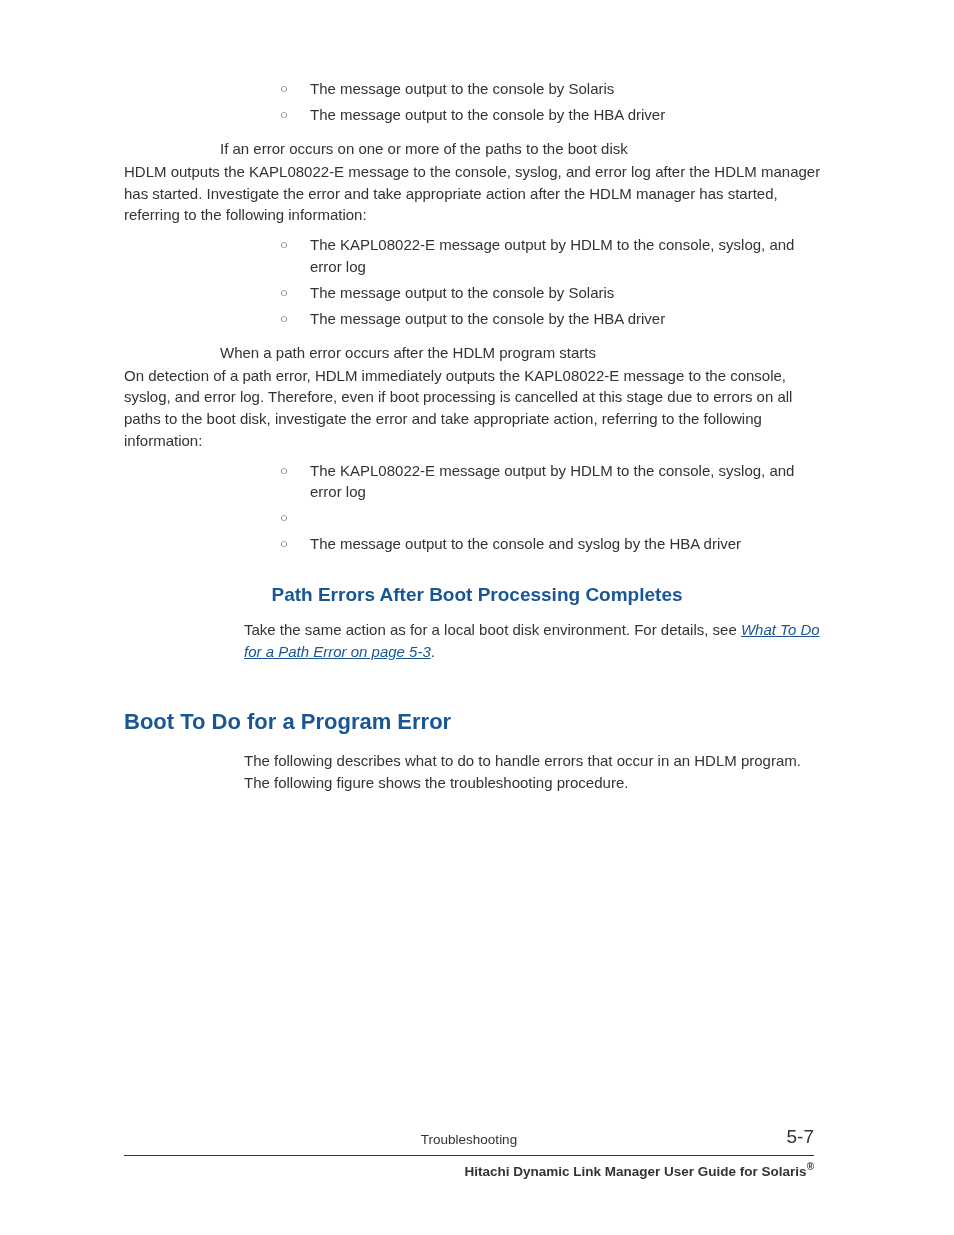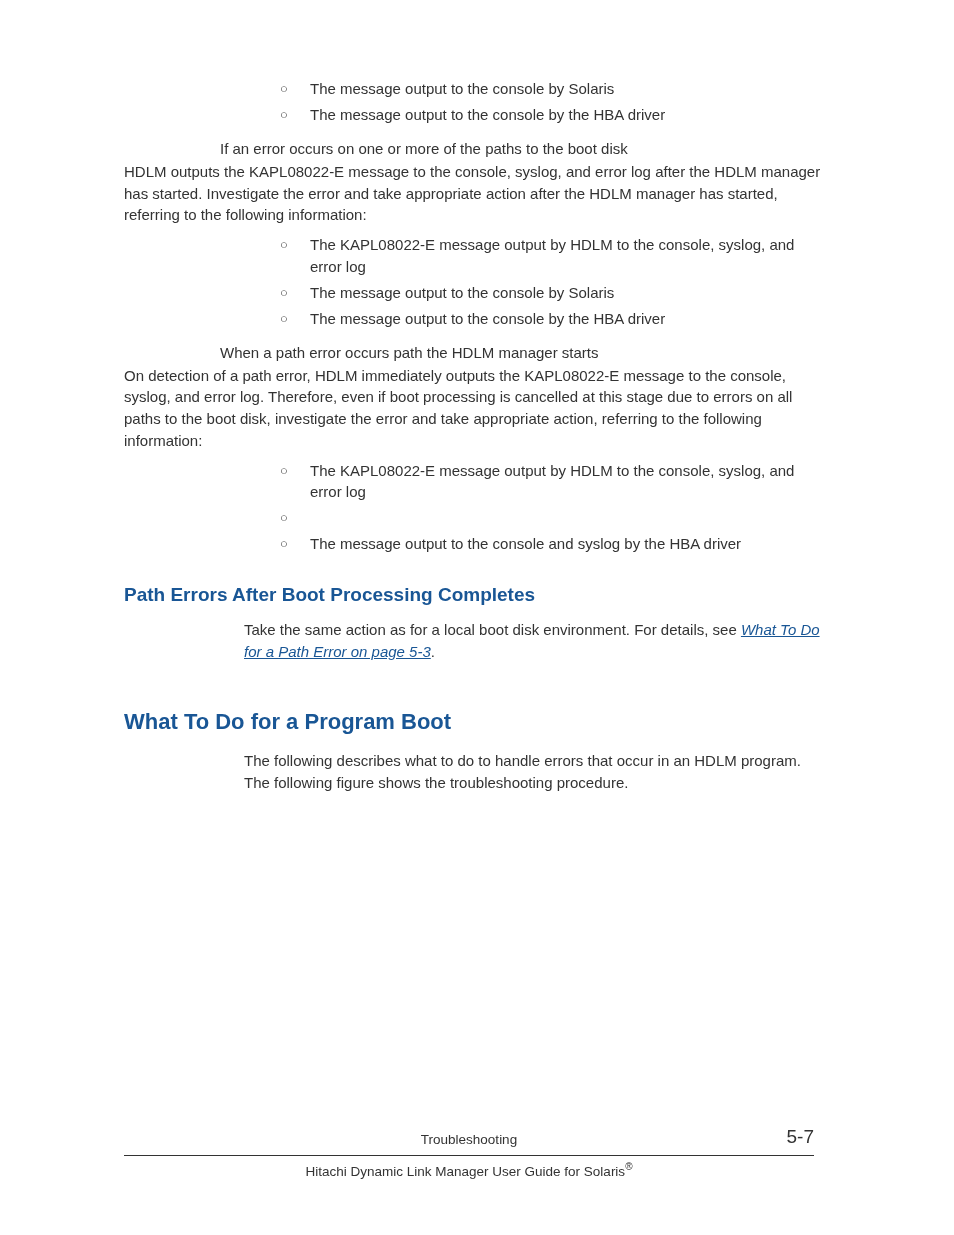--- a/index.html
+++ b/index.html
@@ -37,20 +37,21 @@
   .para-def {
     margin-bottom: 8px;
   }
   .h3 {
     font-family: Verdana, Geneva, sans-serif;
     font-weight: bold;
     font-size: 19px;
     color: #195695;
     margin-top: 26px;
     margin-bottom: 10px;
+    text-align: center;
   }
   .h2 {
     font-family: Verdana, Geneva, sans-serif;
     font-weight: bold;
     font-size: 22px;
     color: #195695;
     margin-top: 44px;
     margin-bottom: 12px;
   }
   .body-text {
@@ -75,23 +76,24 @@
     position: relative;
   }
   .footer-pagenum {
     position: absolute;
     right: 0;
     bottom: 4px;
     font-size: 19px;
     font-family: Verdana, Geneva, sans-serif;
   }
   .footer-line2 {
-    text-align: center;
+    text-align: right;
     font-size: 13.5px;
     padding-top: 4px;
+    font-weight: bold;
   }
   .sup { font-size: 10px; vertical-align: super; }
 </style>
 </head>
 <body>
 
 <div class="page">
 
   <div class="bullet-list">
     <div class="item">
@@ -114,42 +116,42 @@
     <div class="item">
       <span class="marker">○</span>
       <span>The message output to the console by Solaris</span>
     </div>
     <div class="item">
       <span class="marker">○</span>
       <span>The message output to the console by the HBA driver</span>
     </div>
   </div>
 
-  <div class="para-term">When a path error occurs path the HDLM manager starts</div>
+  <div class="para-term">When a path error occurs after the HDLM program starts</div>
   <div class="para-def">On detection of a path error, HDLM immediately outputs the KAPL08022-E message to the console, syslog, and error log. Therefore, even if boot processing is cancelled at this stage due to errors on all paths to the boot disk, investigate the error and take appropriate action, referring to the following information:</div>
   <div class="bullet-list">
     <div class="item">
       <span class="marker">○</span>
       <span>The KAPL08022-E message output by HDLM to the console, syslog, and error log</span>
     </div>
     <div class="item">
       <span class="marker">○</span>
     </div>
     <div class="item">
       <span class="marker">○</span>
       <span>The message output to the console and syslog by the HBA driver</span>
     </div>
   </div>
 
   <div class="h3">Path Errors After Boot Processing Completes</div>
   <div class="body-text">
     <span>Take the same action as for a local boot disk environment. For details, see </span><a href="#" class="link">What To Do for a Path Error on page 5-3</a><span>.</span>
   </div>
 
-  <div class="h2">What To Do for a Program Boot</div>
+  <div class="h2">Boot To Do for a Program Error</div>
   <div class="body-text">The following describes what to do to handle errors that occur in an HDLM program. The following figure shows the troubleshooting procedure.</div>
 
 </div>
 
 <div class="footer">
   <div class="footer-line1">
     <span>Troubleshooting</span>
     <span class="footer-pagenum">5-7</span>
   </div>
   <div class="footer-line2">

